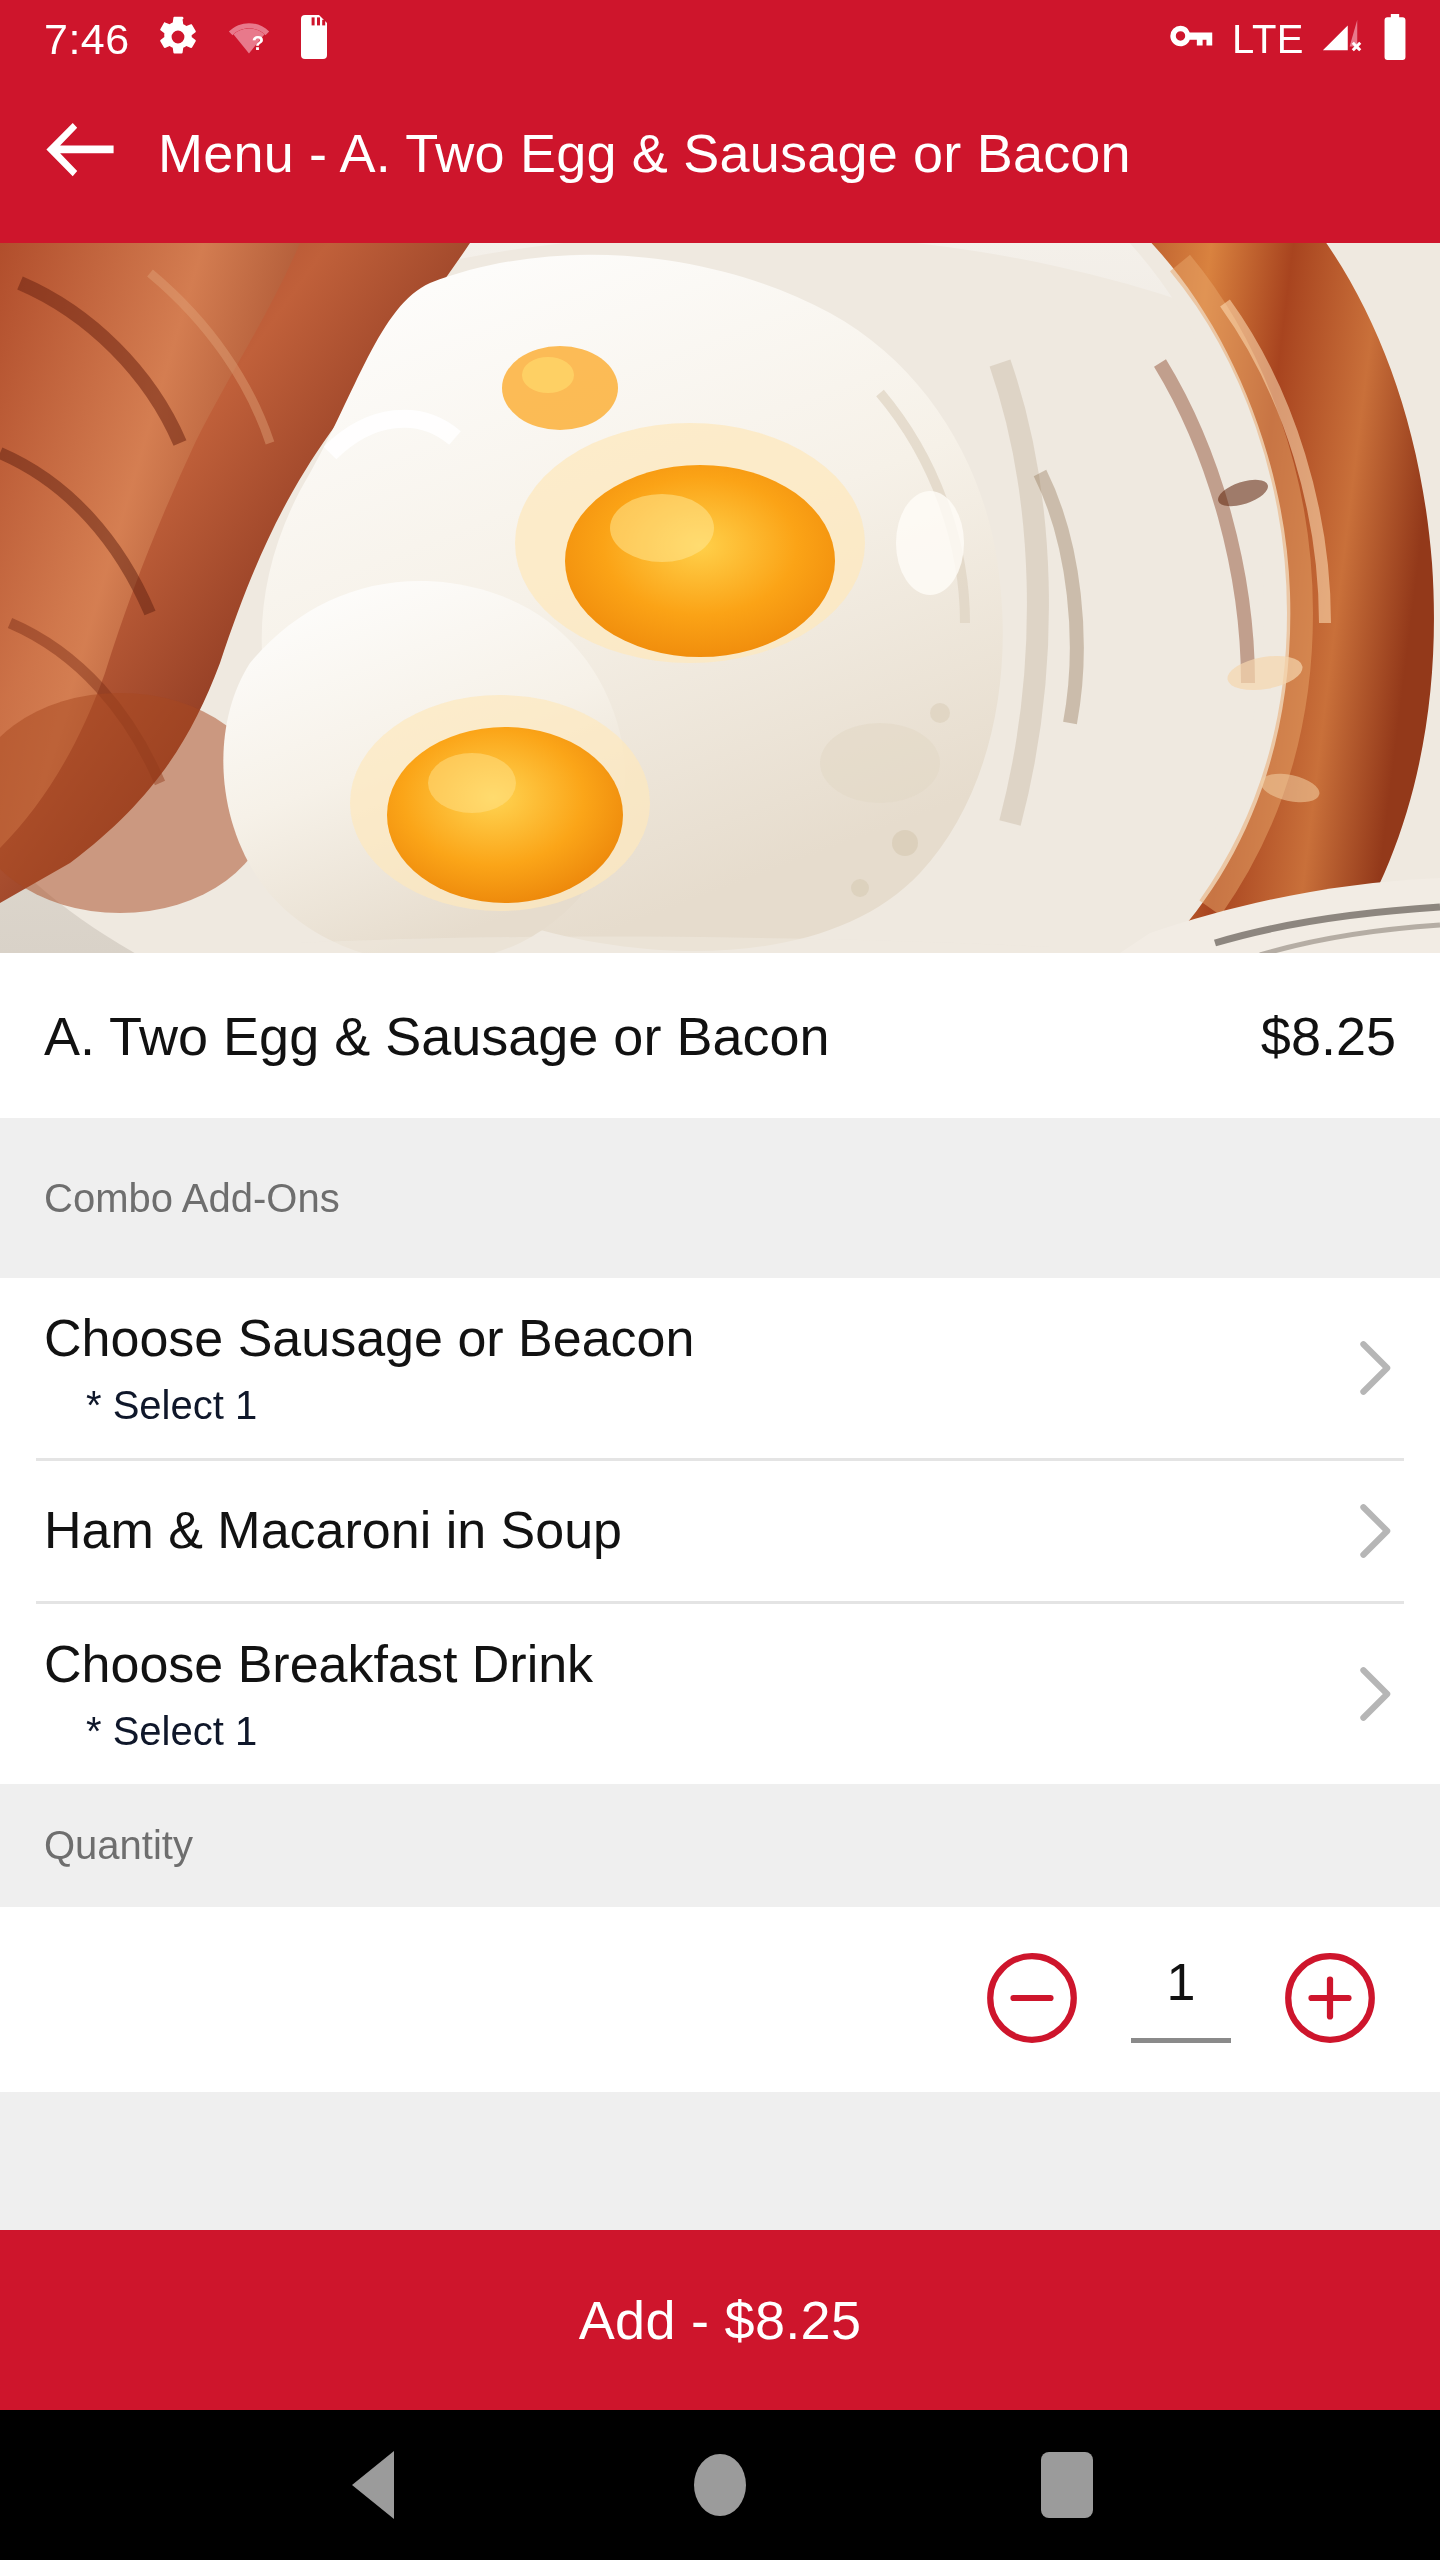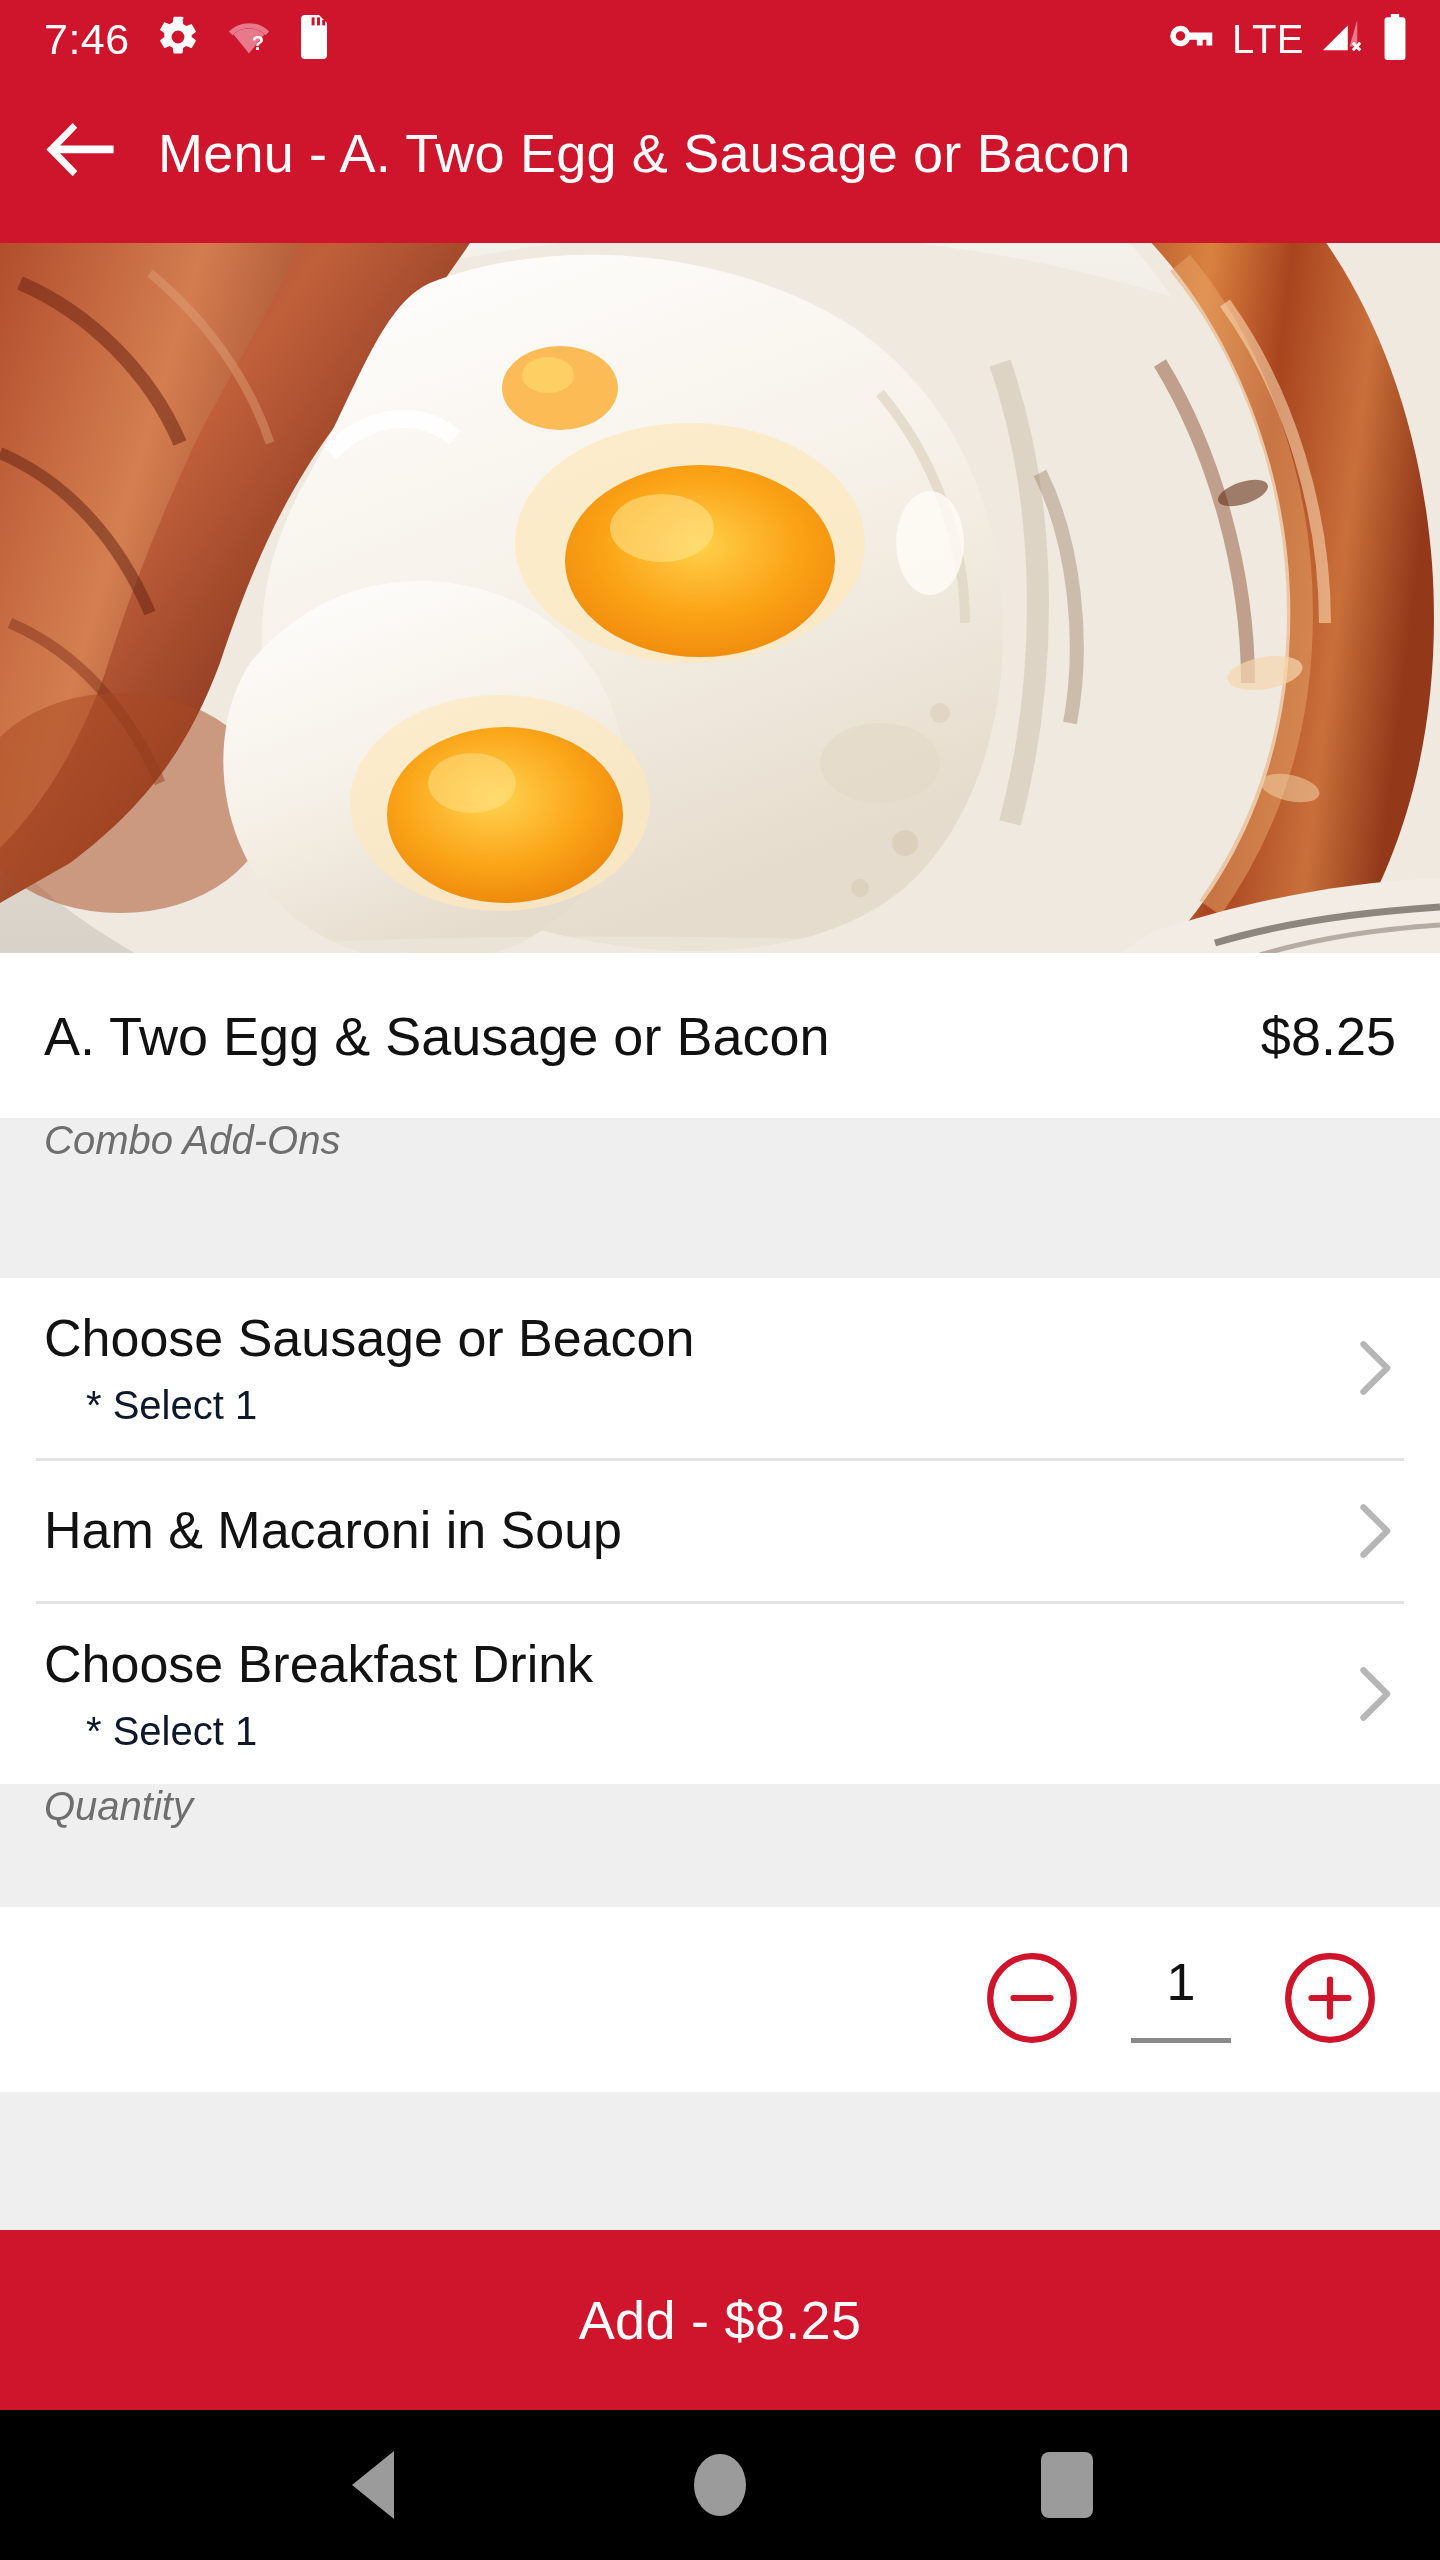--- a/index.html
+++ b/index.html
@@ -40,22 +40,22 @@
   
   .item-row {
     flex:0 0 165px; background:#fff; display:flex; align-items:center;
     padding:0 44px; justify-content:space-between;
   }
   .item-name { font-size:54px; color:#111; font-weight:400; }
   .item-price { font-size:54px; color:#111; font-weight:400; white-space:nowrap; }
 
   
   .section-head {
-    background:#efefef; display:flex; 
-    padding:0 44px; color:#6e6e6e; font-size:40px;font-style:italic;
+    background:#efefef; display:flex; align-items:center;
+    padding:0 44px; color:#6e6e6e; font-size:40px;
   }
   .section-head.combo { flex:0 0 160px; }
   .section-head.qty   { flex:0 0 123px; }
 
   
   .options { background:#fff; }
   .opt-row {
     position:relative; display:flex; align-items:center;
     padding:0 44px 0 44px; min-height:140px;justify-content:center;
   }

